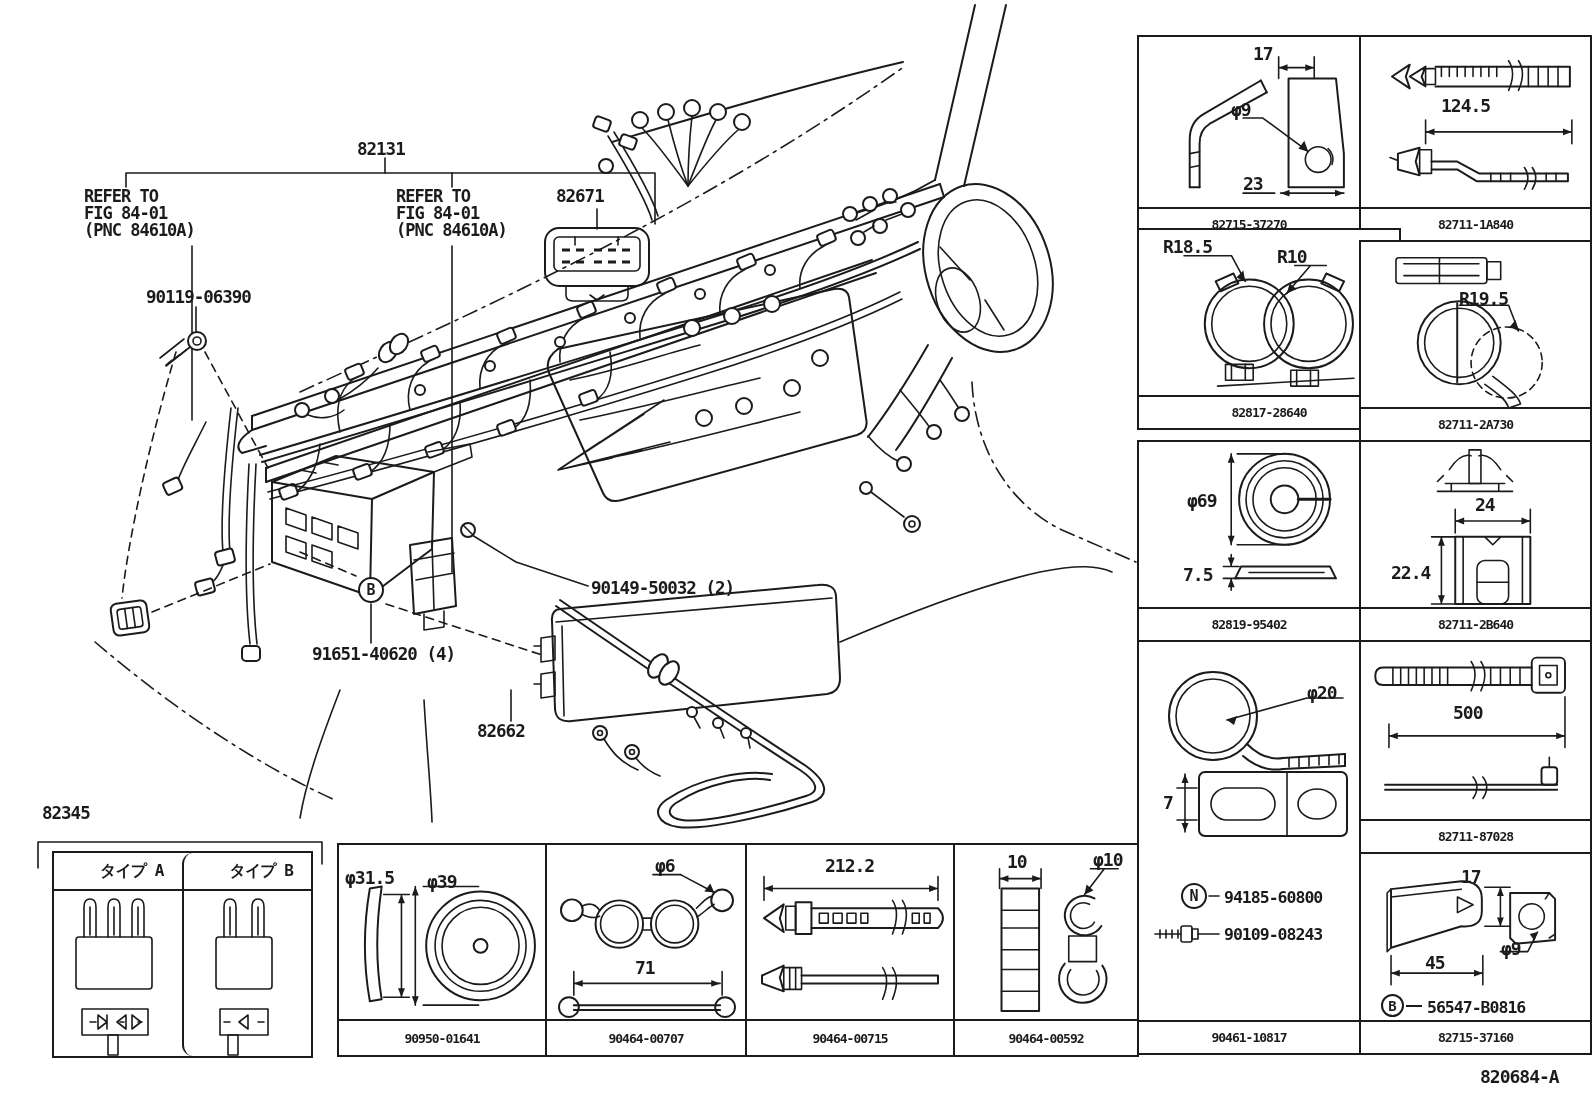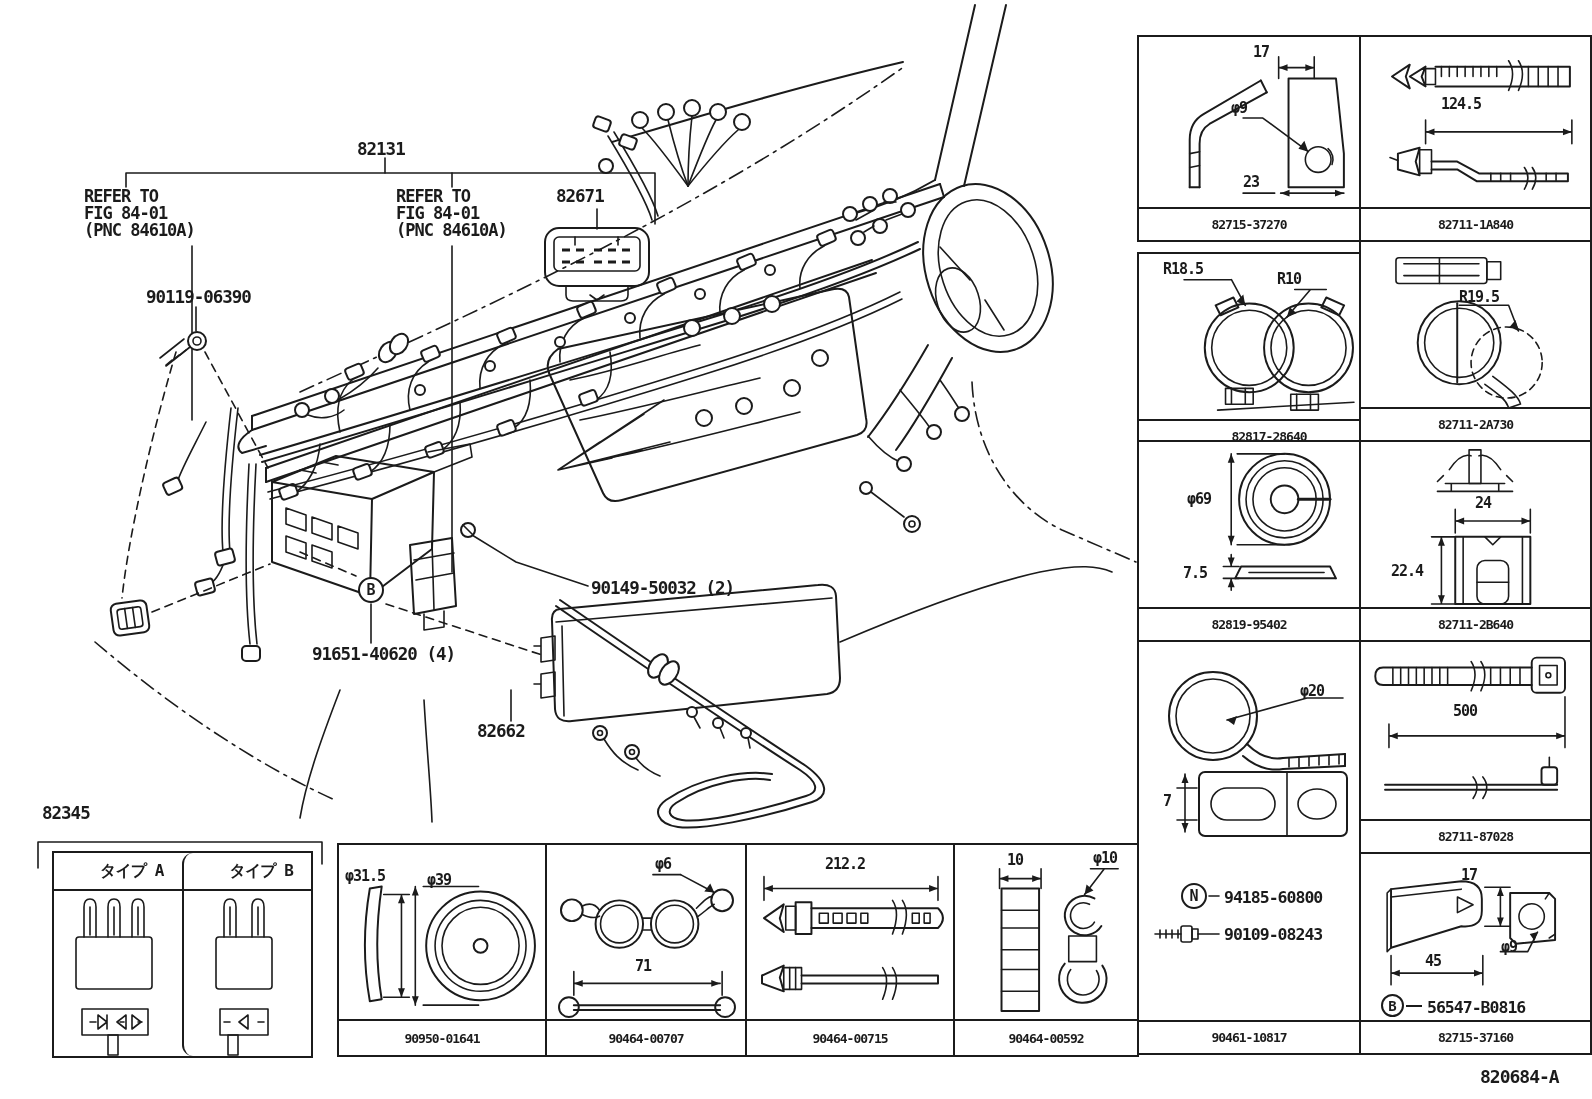--- a/index.html
+++ b/index.html
@@ -16,21 +16,21 @@
   .fillink{fill:var(--ink);stroke:none;}
   .plabel{position:absolute;z-index:3;font-size:17.5px;font-weight:bold;letter-spacing:-1px;white-space:nowrap;}
   .note{position:absolute;z-index:3;font-size:17px;font-weight:bold;letter-spacing:-1px;line-height:17px;white-space:nowrap;}
   .cell{position:absolute;z-index:2;border:2.4px solid var(--ink);background:#fff;}
   .art{position:absolute;left:0;top:0;right:0;bottom:33px;}
   .art svg{width:100%;height:100%;}
   .pn{position:absolute;left:0;right:0;bottom:0;height:33px;border-top:2.4px solid var(--ink);
       display:flex;align-items:center;justify-content:center;font-size:13px;font-weight:bold;letter-spacing:-1px;}
   .strip .art{bottom:36px;}
   .strip .pn{height:36px;}
-  .dim{position:absolute;font-size:15px;font-weight:bold;letter-spacing:-1px;white-space:nowrap;z-index:2;}
+  .dim{position:absolute;font-size:18px;font-weight:bold;letter-spacing:-1px;white-space:nowrap;z-index:2;}
   .co{position:absolute;width:26px;height:26px;border:2.4px solid var(--ink);border-radius:50%;
       text-align:center;line-height:23px;font-size:15px;font-weight:bold;z-index:2;background:#fff;}
   .co.small{width:23px;height:23px;line-height:20px;font-size:14px;}
   .hline{position:absolute;height:2.4px;background:var(--ink);z-index:2;}
   .ptxt{position:absolute;font-size:16.5px;font-weight:bold;letter-spacing:-1px;white-space:nowrap;z-index:2;}
   .typetable{position:absolute;z-index:2;left:52px;top:851px;width:261px;height:207px;border:2.4px solid var(--ink);background:#fff;display:flex;}
   .typecol{flex:1;display:flex;flex-direction:column;}
   .typecol+.typecol{border-left:2.4px solid var(--ink);border-radius:11px;}
   .typehead{height:38px;border-bottom:2.4px solid var(--ink);display:flex;align-items:center;justify-content:center;
             font-size:16px;font-weight:bold;letter-spacing:-1px;padding-left:28px;}
@@ -480,21 +480,21 @@
           <g class="thin">
               <path d="M130,138 V146 M140,138 V146 M150,138 V146 M186,138 V146 M196,138 V146 M164,132 q7,10 0,22 M172,132 q7,10 0,22"></path>
             </g>
         </g>
       </svg>
       <span class="dim" style="left:80px;top:58px">124.5</span>
     </div>
     <div class="pn">82711-1A840</div>
   </div>
 
-  <div class="cell" style="left:1137px;top:252px;width:264px;height:202px">
+  <div class="cell" style="left:1137px;top:228px;width:264px;height:202px">
     <div class="art">
       <svg viewBox="0 0 220 167">
         <g class="ln">
           <circle cx="90" cy="95" r="45"></circle>
             <circle class="thin" cx="90" cy="95" r="38"></circle>
           <circle cx="150" cy="95" r="45"></circle>
             <circle class="thin" cx="150" cy="95" r="38"></circle>
           <path d="M56,52 l18,-8 l5,10 l-18,8 z M168,44 l18,8 l-5,10 l-18,-8 z"></path>
           <g class="thin">
             <rect x="66" y="136" width="28" height="16"></rect>
@@ -606,21 +606,21 @@
         <path class="fillink" d="M88,78 l10,-4 l-3,9 z M46,132 l-3.5,9 h7 z M46,190 l-3.5,-9 h7 z"></path>
 
         <g class="ln thin">
           <path d="M16,292 H42 M21,288 v8 M27,288 v8 M33,288 v8 M39,288 v8"></path>
           <rect x="42" y="284" width="11" height="16" rx="2"></rect>
           <rect x="53" y="287" width="6" height="10"></rect>
           <path d="M59,292 H80"></path>
         </g>
         <path class="ln thin" d="M70,254 H80"></path>
       </svg>
-      <span class="dim" style="left:161px;top:40px">φ20</span>
+      <span class="dim" style="left:168px;top:40px">φ20</span>
       <span class="dim" style="left:24px;top:150px">7</span>
       <div class="co" style="left:42px;top:241px">N</div>
       <span class="ptxt" style="left:85px;top:246px">94185-60800</span>
       <span class="ptxt" style="left:85px;top:283px">90109-08243</span>
     </div>
     <div class="pn">90461-10817</div>
   </div>
 
   <div class="cell" style="left:1359px;top:640px;width:233px;height:214px">
     <div class="art">

